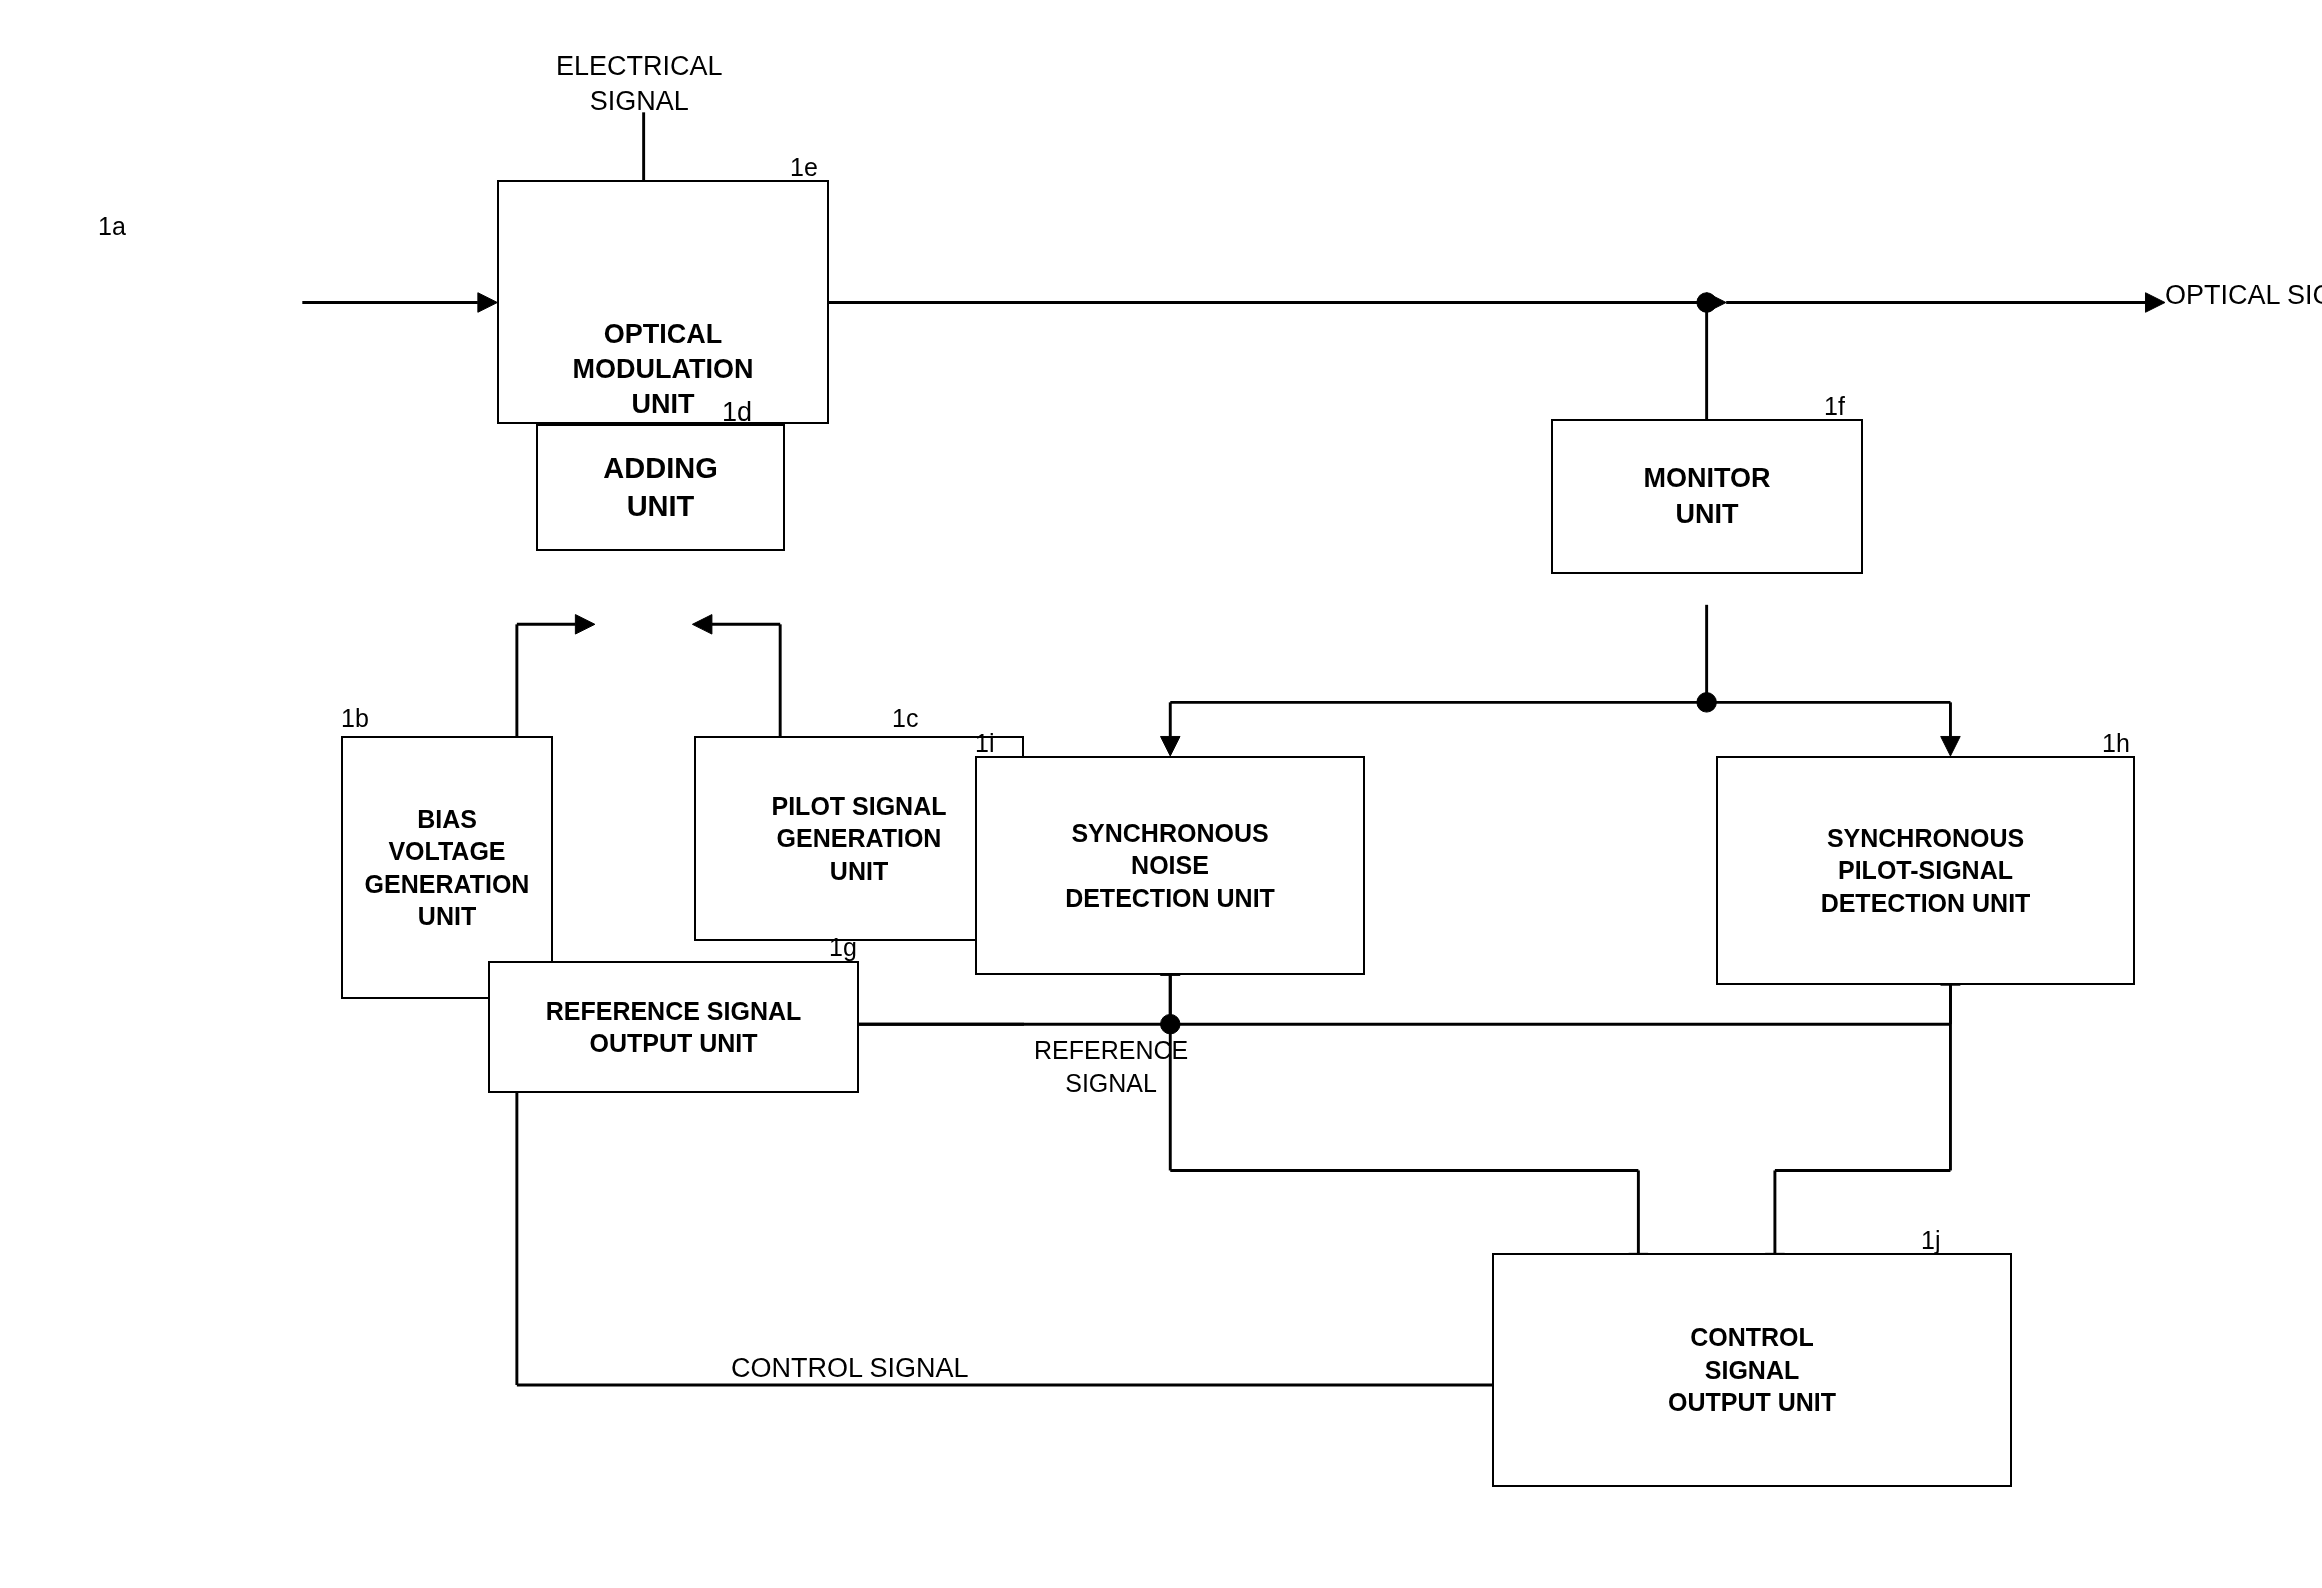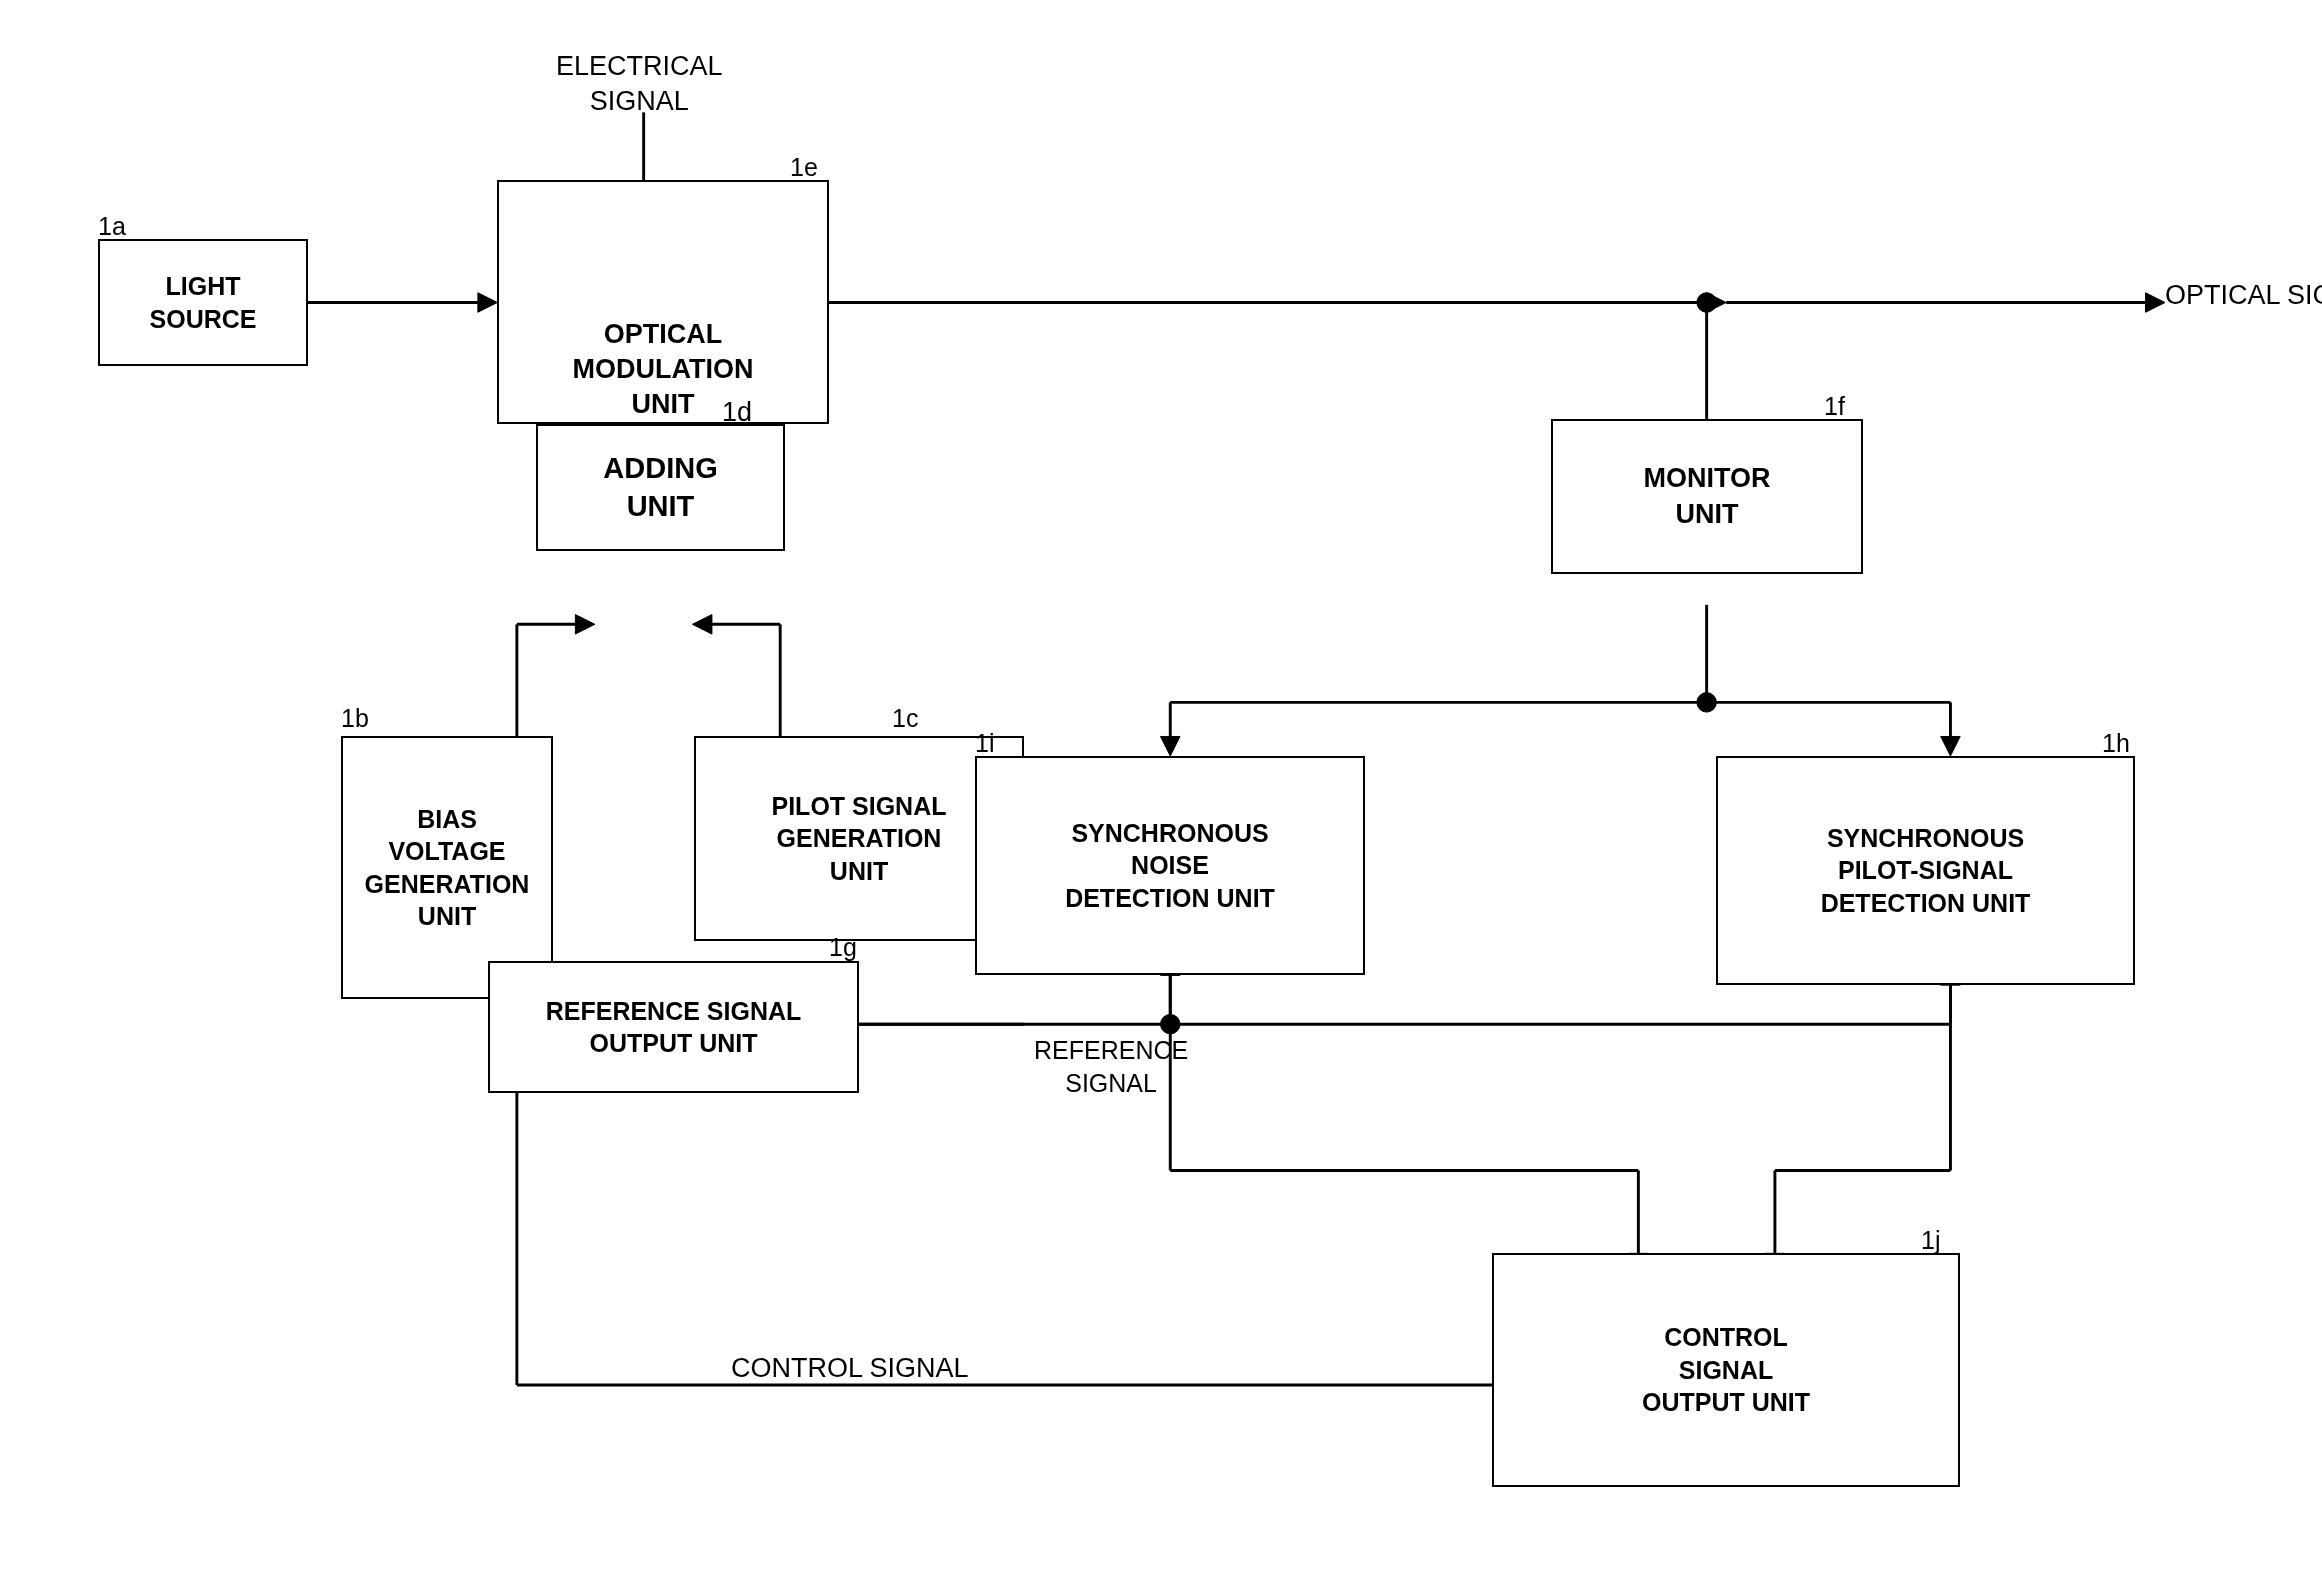--- a/index.html
+++ b/index.html
@@ -127,24 +127,20 @@
     <polygon points="1810,1285 1820,1305 1830,1285"></polygon>
 
     <line x1="1530" y1="1420" x2="530" y2="1420"></line>
     <line x1="530" y1="1420" x2="530" y2="1040"></line>
     <polygon points="520,1040 530,1020 540,1040"></polygon>
 
     <line x1="880" y1="1050" x2="1050" y2="1050"></line>
 
   </svg>
 
-  <div class="block" style="left:98px; top:239px; width:210px; height:127px; font-size:25px;">
-    <span style="white-space:pre-line;">LIGHT
-SOURCE</span>
-  </div>
   <div class="label" style="left:98px; top:210px; font-size:25px;">1a</div>
 
   <div class="block" style="left:497px; top:180px; width:332px; height:244px; font-size:27px;align-items:flex-end;">
     <span style="white-space:pre-line;">OPTICAL
 MODULATION
 UNIT</span>
   </div>
   <div class="label" style="left:790px; top:151px; font-size:25px;">1e</div>
 
   <div class="label" style="left:556px; top:49px; font-size:27px; white-space:pre-line;">ELECTRICAL
@@ -195,21 +191,21 @@
   </div>
   <div class="label" style="left:975px; top:727px; font-size:25px;">1i</div>
 
   <div class="block" style="left:1716px; top:756px; width:419px; height:229px; font-size:25px;">
     <span style="white-space:pre-line;">SYNCHRONOUS
 PILOT-SIGNAL
 DETECTION UNIT</span>
   </div>
   <div class="label" style="left:2102px; top:727px; font-size:25px;">1h</div>
 
-  <div class="block" style="left:1492px; top:1253px; width:468px; height:234px; font-size:25px;">
+  <div class="block" style="left:1492px; top:1253px; width:520px; height:234px; font-size:25px;">
     <span style="white-space:pre-line;">CONTROL
 SIGNAL
 OUTPUT UNIT</span>
   </div>
   <div class="label" style="left:1921px; top:1224px; font-size:25px;">1j</div>
 
   <div class="label" style="left:731px; top:1351px; font-size:27px; white-space:nowrap;">CONTROL SIGNAL</div>
 
 </div>
 

